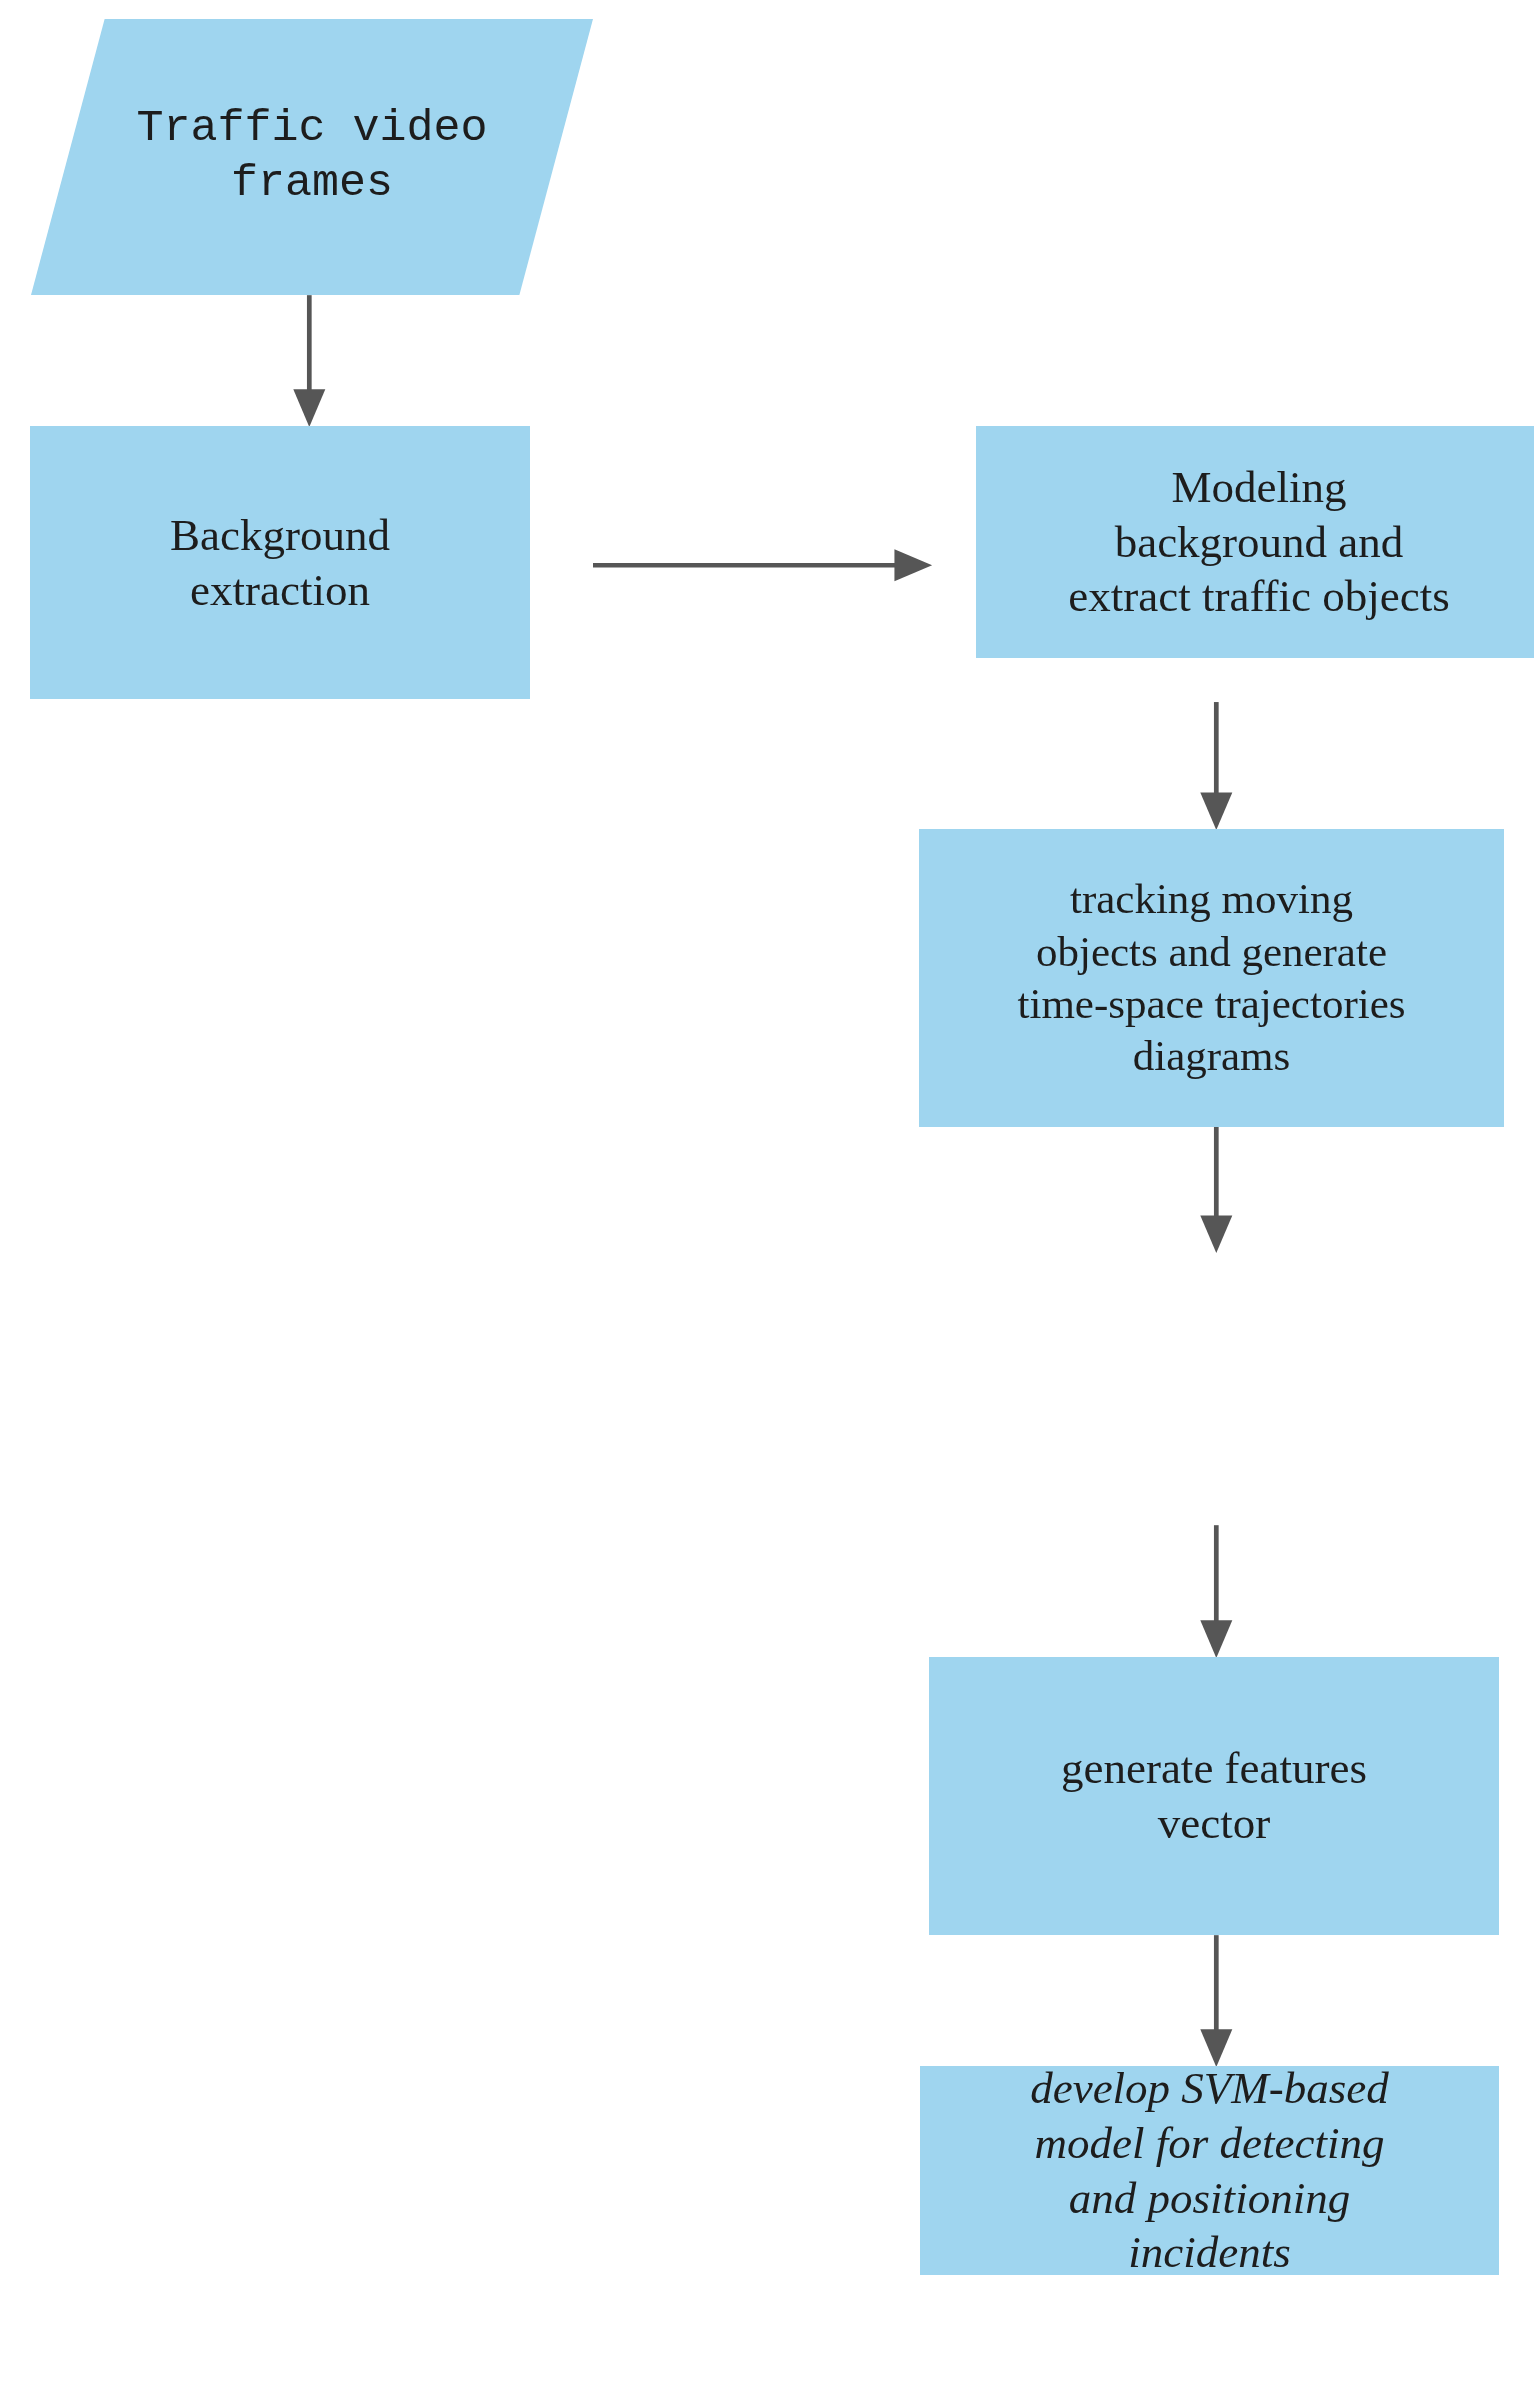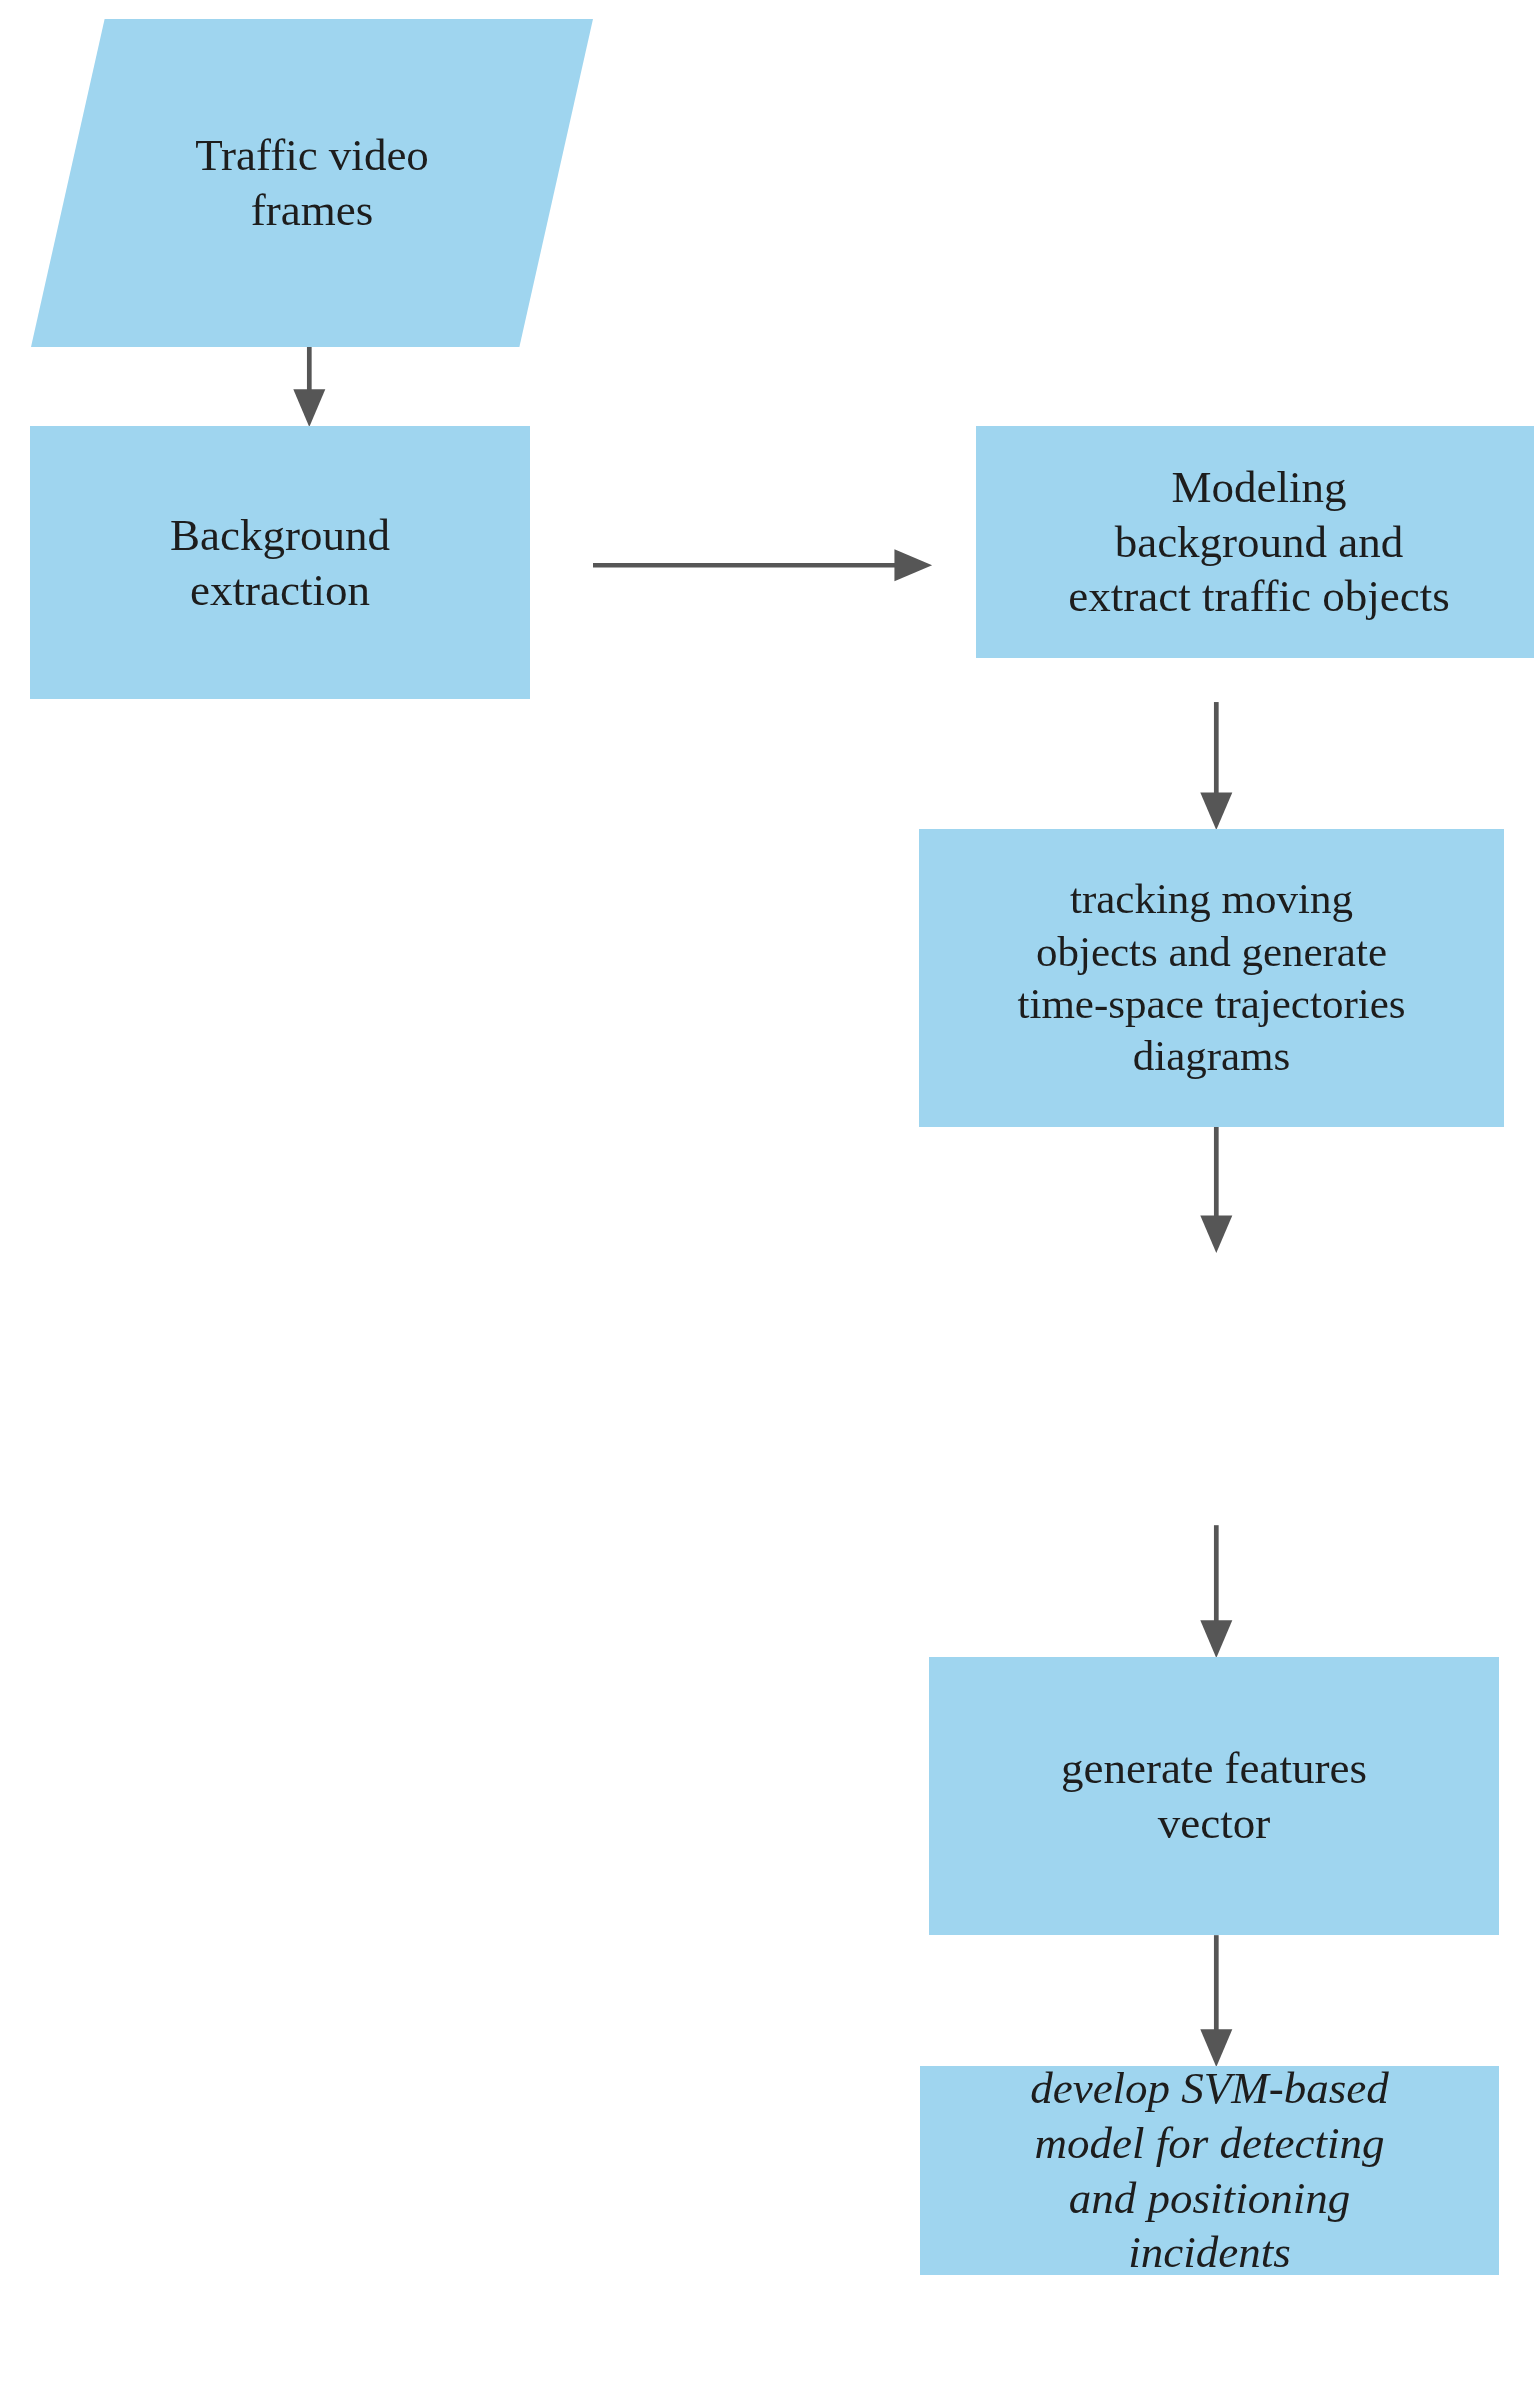--- a/index.html
+++ b/index.html
@@ -103,21 +103,21 @@
     </svg>
   </div>
 
   <div class="edge" style="left:1205px; top:1935px; width:22.6px; height:134px;">
     <svg width="22.6" height="134" viewBox="0 0 24 142">
       <line class="ln" x1="12" y1="0" x2="12" y2="112"></line>
       <polygon class="hd" points="12,140 -5,100 29,100"></polygon>
     </svg>
   </div>
 
-  <div class="para-wrap" style="left:31px; top:19px; width:562px; height:328px;">
+  <div class="para-wrap" style="left:31px; top:19px; width:562px; height:276px;font-family:Liberation Mono, monospace;">
     <div class="para-shape"></div>
     <div class="para-label" style="font-size:45px;">Traffic video
 frames</div>
   </div>
 
   <div class="node rect" style="left:30px; top:426px; width:500px; height:273px; font-size:45px;">
     <span>Background
 extraction</span>
   </div>
 

